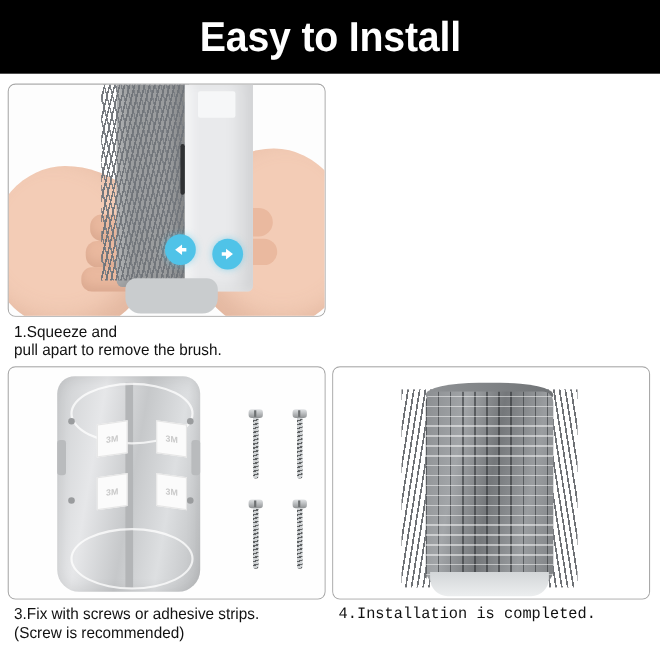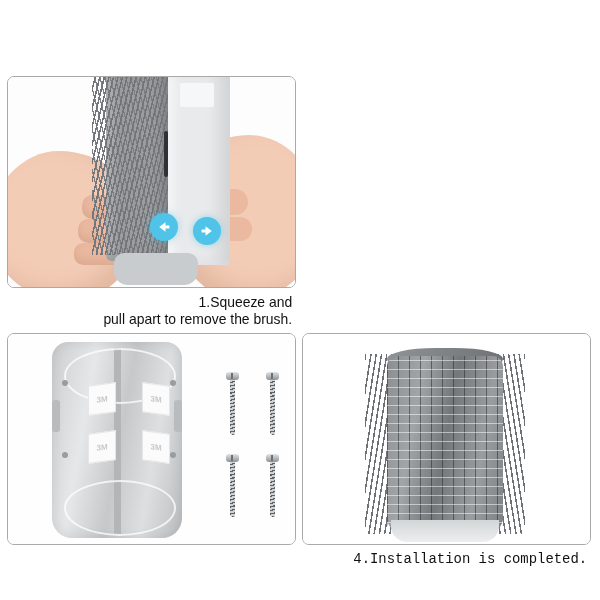--- a/index.html
+++ b/index.html
@@ -26,21 +26,21 @@
   .cell.c1{left:302px;top:9px;}
   .cell.c2{left:7px;top:266px;}
   .cell.c3{left:302px;top:266px;font-family:Liberation Mono, monospace;}
 
   .photo{
     position:relative;width:289px;height:212px;
     border:1px solid #a9a9a9;border-radius:7px;background:#ffffff;
     overflow:hidden;box-sizing:border-box;
   }
   .caption{
-    margin-top:6px;text-align:right;color:#111111;
+    margin-top:6px;text-align:left;color:#111111;
     font-size:14.5px;line-height:17px;
   }
   .caption .ln{display:block;transform:scaleX(0.96);}
 
   
   .scene{position:absolute;inset:0;}
 
   
   .skin{position:absolute;background:#f3ccb6;}
   .skin2{position:absolute;background:#eab99f;}
@@ -197,20 +197,23 @@
   .p4-foot{
     position:absolute;left:88px;top:186px;width:108px;height:22px;border-radius:0 0 16px 16px;
     background:linear-gradient(180deg,#d3d6d8,#eceeef);
   }
 </style>
 </head>
 <body>
 
 <div id="page">
 
+  <div class="header">
+    <div class="header-title">Easy to Install</div>
+  </div>
 
   <div class="grid">
 
     <div class="cell c0">
       <div class="photo">
         <div class="scene">
           <div class="p1-bg"></div>
 
           <div class="skin p1-body" style="background:none"></div>
 
@@ -293,20 +296,24 @@
               <div class="slot"></div>
               <div class="shaft"></div>
           </div>
           <div class="screw" style="left:258px;top:120px;">
             <div class="head"></div>
               <div class="slot"></div>
               <div class="shaft"></div>
           </div>
         </div>
       </div>
+      <div class="caption">
+        <span class="ln">3.Fix with screws or adhesive strips.</span>
+        <span class="ln">(Screw is recommended)</span>
+      </div>
     </div>
 
     <div class="cell c3">
       <div class="photo">
         <div class="scene">
           <div class="p4-bg"></div>
           <div class="p4-spikesL"></div>
           <div class="p4-spikesR"></div>
           <div class="p4-top"></div>
           <div class="p4-unit"></div>

